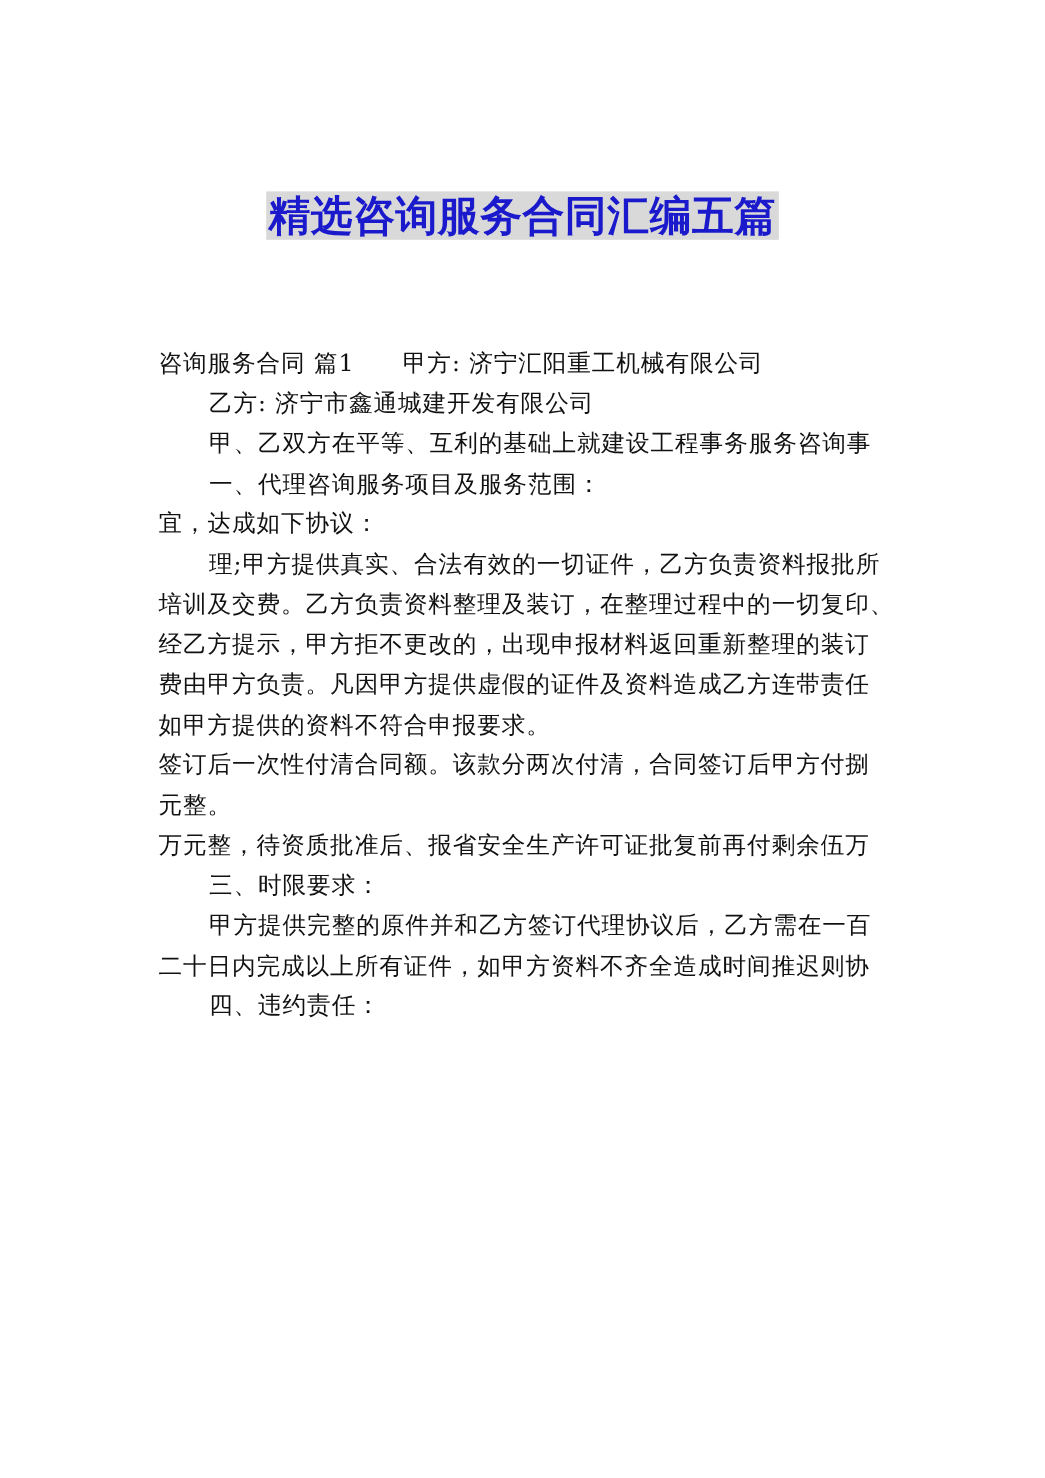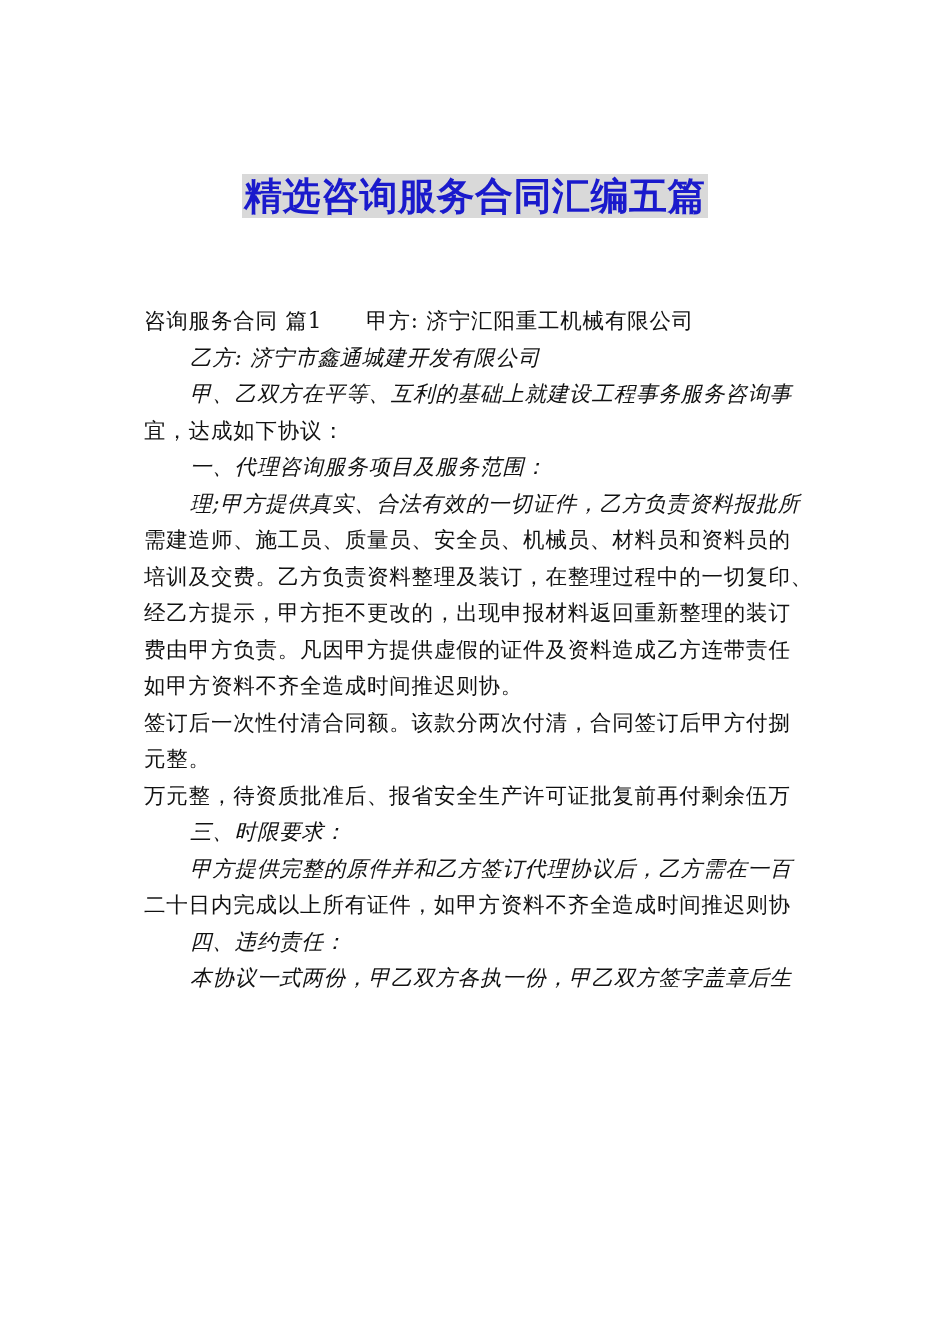--- a/index.html
+++ b/index.html
@@ -38,61 +38,58 @@
       font-family: "DejaVu Sans", "Liberation Sans", sans-serif;
       font-weight: bold;
       font-size: 38px;
       line-height: 40px;
       padding: 2px 2px;
       letter-spacing: 0.5px;
     }
     .body-text {
       position: absolute;
       left: 144px;
-      top: 303px;
+      top: 313px;
       width: 676px;
       font-size: 21.5px;
       line-height: 36.5px;
       letter-spacing: 0.8px;
     }
     .line {
       white-space: nowrap;
       height: 36.5px;
     }
     .indent {
       padding-left: 46px;
-      font-style: italic;
     }
     .gap {
       display: inline-block;
       width: 44px;
     }
   </style>
 </head>
 <body>
 
 <div class="page">
   <div class="title-wrap">
     <span class="title">精选咨询服务合同汇编五篇</span>
   </div>
 
   <div class="body-text">
     <div class="line"><span>咨询服务合同 篇1</span><span class="gap"></span><span>甲方: 济宁汇阳重工机械有限公司</span></div>
     <div class="line indent">乙方: 济宁市鑫通城建开发有限公司</div>
     <div class="line indent">甲、乙双方在平等、互利的基础上就建设工程事务服务咨询事</div>
+    <div class="line indent">一、代理咨询服务项目及服务范围：</div>
     <div class="line">宜，达成如下协议：</div>
-    <div class="line indent">一、代理咨询服务项目及服务范围：</div>
     <div class="line indent">理;甲方提供真实、合法有效的一切证件，乙方负责资料报批所</div>
-    <div class="line">需建造师、施工员、质量员、安全员、机械员、材料员和资料员的</div>
     <div class="line">培训及交费。乙方负责资料整理及装订，在整理过程中的一切复印、</div>
     <div class="line">经乙方提示，甲方拒不更改的，出现申报材料返回重新整理的装订</div>
     <div class="line">费由甲方负责。凡因甲方提供虚假的证件及资料造成乙方连带责任</div>
-    <div class="line">如甲方资料不齐全造成时间推迟则协。</div>
+    <div class="line">如甲方提供的资料不符合申报要求。</div>
     <div class="line">签订后一次性付清合同额。该款分两次付清，合同签订后甲方付捌</div>
     <div class="line">元整。</div>
     <div class="line">万元整，待资质批准后、报省安全生产许可证批复前再付剩余伍万</div>
     <div class="line indent">三、时限要求：</div>
     <div class="line indent">甲方提供完整的原件并和乙方签订代理协议后，乙方需在一百</div>
     <div class="line">二十日内完成以上所有证件，如甲方资料不齐全造成时间推迟则协</div>
     <div class="line indent">四、违约责任：</div>
-    <div class="line indent">本协议一式两份，甲乙双方各执一份，甲乙双方签字盖章后生</div>
   </div>
 </div>
 
 </body></html>

